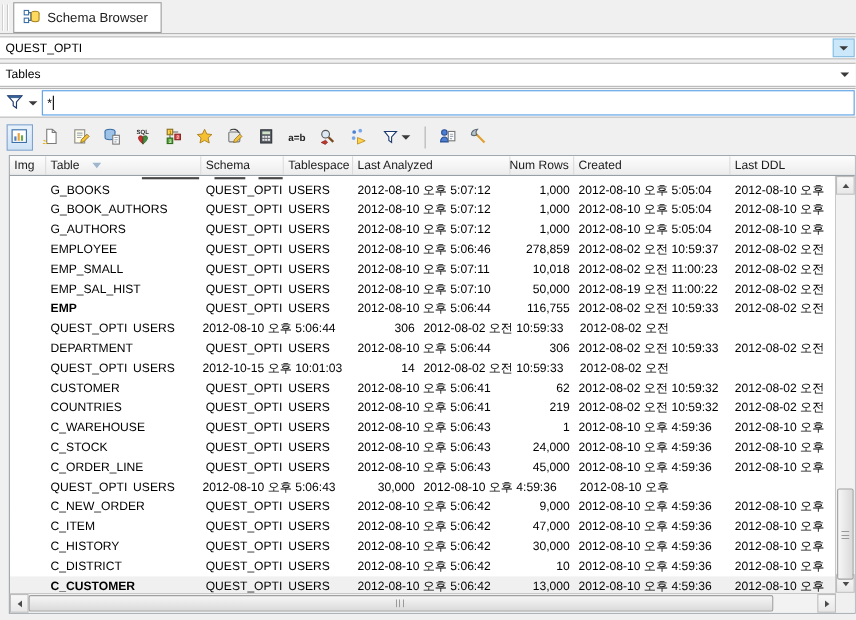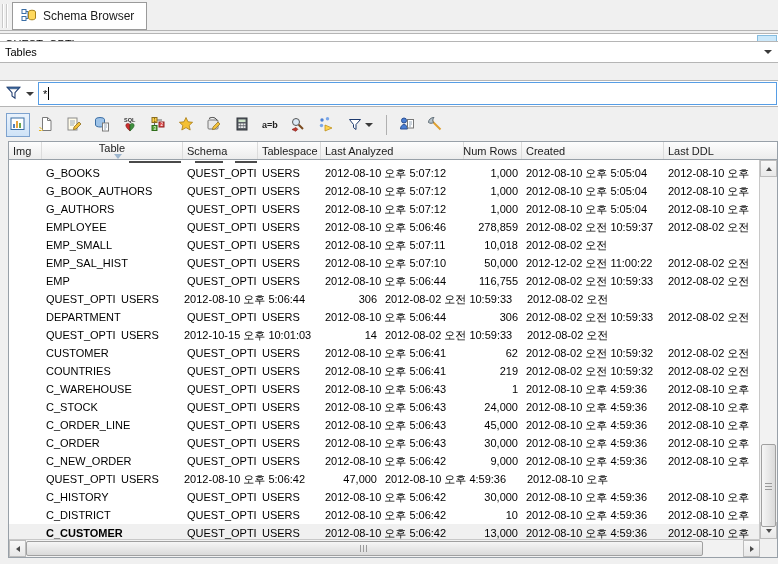--- a/index.html
+++ b/index.html
@@ -13,21 +13,21 @@
   .tab-grip{width:7px;height:24px;margin:0 3px 2px 2px;
             background:repeating-linear-gradient(90deg,#c9c9c9 0 1px,#fff 1px 2px,transparent 2px 4px);}
   .tab{display:flex;align-items:center;gap:6px;background:#fff;border:1px solid #9a9a9a;
        height:26px;padding:0 12px 0 8px;margin-bottom:0;}
   .tab-label{font-size:12px;color:#1b1b1b;}
 
   
   .combo{position:absolute;left:0;right:0;background:#fff;border-top:1px solid #b5b5b5;
          border-bottom:1px solid #b5b5b5;display:flex;align-items:center;padding-left:5px;}
   .combo-schema{top:33px;height:19px;}
-  .combo-type{top:41px;height:20px;text-align:center;}
+  .combo-type{top:57px;height:20px;text-align:center;}
   .combo-value{color:#000;}
   .arrow-btn{position:absolute;right:1px;top:1px;bottom:1px;width:18px;display:flex;
              align-items:center;justify-content:center;}
   .arrow-btn.hl{background:#cbe8fa;border:1px solid #86bde0;}
   .tri-down{width:0;height:0;border-left:4px solid transparent;border-right:4px solid transparent;
             border-top:4px solid #3a3a3a;}
 
   
   .filter-row{position:absolute;left:0;right:0;top:80px;height:25px;background:#fff;
               border-top:1px solid #b5b5b5;border-bottom:1px solid #b5b5b5;
@@ -258,21 +258,21 @@
         <path d="M1.5 6.5C1.5 3.5 4 1.5 7 1.5 5.5 3 5.5 5 6.5 6.5 5 7.5 3 7.5 1.5 6.5z" fill="#b8c4cc" stroke="#5d6a73"></path>
           </svg></span>
     </div>
   </div>
 
   <div class="grid">
     <div class="grid-header">
         <div class="hcell" style="width: 33px;">
           <span>Img</span>
         </div>
-        <div class="hcell" style="width: 141px; flex-direction: column;">
+        <div class="hcell" style="width: 141px;">
           <span>Table</span>
           <span class="sort-desc"></span>
         </div>
         <div class="hcell" style="width: 75px;">
           <span>Schema</span>
         </div>
         <div class="hcell" style="width: 63px;">
           <span>Tablespace</span>
         </div>
         <div class="hcell" style="width: 143px;">
@@ -336,35 +336,36 @@
               <div class="cell" style="width: 142px;">2012-08-02 오전 10:59:37</div>
               <div class="cell" style="width: 125px;">2012-08-02 오전</div>
             </div>
             <div class="grid-row">
               <div class="cell" style="width: 33px;"></div>
               <div class="cell" style="width: 141px;">EMP_SMALL</div>
               <div class="cell" style="width: 75px;">QUEST_OPTI</div>
               <div class="cell" style="width: 63px;">USERS</div>
               <div class="cell" style="width: 143px;">2012-08-10 오후 5:07:11</div>
               <div class="cell right" style="width: 58px;">10,018</div>
+              <div class="cell" style="width: 142px;">2012-08-02 오전 11:00:23</div>
               <div class="cell" style="width: 125px;">2012-08-02 오전</div>
             </div>
             <div class="grid-row">
               <div class="cell" style="width: 33px;"></div>
               <div class="cell" style="width: 141px;">EMP_SAL_HIST</div>
               <div class="cell" style="width: 75px;">QUEST_OPTI</div>
               <div class="cell" style="width: 63px;">USERS</div>
               <div class="cell" style="width: 143px;">2012-08-10 오후 5:07:10</div>
               <div class="cell right" style="width: 58px;">50,000</div>
-              <div class="cell" style="width: 142px;">2012-12-02 오전 11:00:22</div>
-              <div class="cell" style="width: 125px;">2012-08-02 오전</div>
-            </div>
-            <div class="grid-row">
-              <div class="cell" style="width: 33px;"></div>
-              <div class="cell" style="width: 141px;">EMP</div>
+              <div class="cell" style="width: 142px;">2012-08-19 오전 11:00:22</div>
+              <div class="cell" style="width: 125px;">2012-08-02 오전</div>
+            </div>
+            <div class="grid-row">
+              <div class="cell" style="width: 33px;"></div>
+              <div class="cell" style="width: 141px; font-weight: bold;">EMP</div>
               <div class="cell" style="width: 75px;">QUEST_OPTI</div>
               <div class="cell" style="width: 63px;">USERS</div>
               <div class="cell" style="width: 143px;">2012-08-10 오후 5:06:44</div>
               <div class="cell right" style="width: 58px;">116,755</div>
               <div class="cell" style="width: 142px;">2012-08-02 오전 10:59:33</div>
               <div class="cell" style="width: 125px;">2012-08-02 오전</div>
             </div>
             <div class="grid-row">
               <div class="cell" style="width: 33px;"></div>
               <div class="cell" style="width: 75px;">QUEST_OPTI</div>
@@ -438,40 +439,40 @@
               <div class="cell" style="width: 141px;">C_ORDER_LINE</div>
               <div class="cell" style="width: 75px;">QUEST_OPTI</div>
               <div class="cell" style="width: 63px;">USERS</div>
               <div class="cell" style="width: 143px;">2012-08-10 오후 5:06:43</div>
               <div class="cell right" style="width: 58px;">45,000</div>
               <div class="cell" style="width: 142px;">2012-08-10 오후 4:59:36</div>
               <div class="cell" style="width: 125px;">2012-08-10 오후</div>
             </div>
             <div class="grid-row">
               <div class="cell" style="width: 33px;"></div>
-              <div class="cell" style="width: 141px;">C_ORDER</div>
               <div class="cell" style="width: 75px;">QUEST_OPTI</div>
               <div class="cell" style="width: 63px;">USERS</div>
               <div class="cell" style="width: 143px;">2012-08-10 오후 5:06:43</div>
               <div class="cell right" style="width: 58px;">30,000</div>
               <div class="cell" style="width: 142px;">2012-08-10 오후 4:59:36</div>
               <div class="cell" style="width: 125px;">2012-08-10 오후</div>
             </div>
             <div class="grid-row">
               <div class="cell" style="width: 33px;"></div>
               <div class="cell" style="width: 141px;">C_NEW_ORDER</div>
               <div class="cell" style="width: 75px;">QUEST_OPTI</div>
               <div class="cell" style="width: 63px;">USERS</div>
               <div class="cell" style="width: 143px;">2012-08-10 오후 5:06:42</div>
               <div class="cell right" style="width: 58px;">9,000</div>
               <div class="cell" style="width: 142px;">2012-08-10 오후 4:59:36</div>
               <div class="cell" style="width: 125px;">2012-08-10 오후</div>
             </div>
             <div class="grid-row">
               <div class="cell" style="width: 33px;"></div>
+              <div class="cell" style="width: 141px;">C_ITEM</div>
               <div class="cell" style="width: 75px;">QUEST_OPTI</div>
               <div class="cell" style="width: 63px;">USERS</div>
               <div class="cell" style="width: 143px;">2012-08-10 오후 5:06:42</div>
               <div class="cell right" style="width: 58px;">47,000</div>
               <div class="cell" style="width: 142px;">2012-08-10 오후 4:59:36</div>
               <div class="cell" style="width: 125px;">2012-08-10 오후</div>
             </div>
             <div class="grid-row">
               <div class="cell" style="width: 33px;"></div>
               <div class="cell" style="width: 141px;">C_HISTORY</div>

